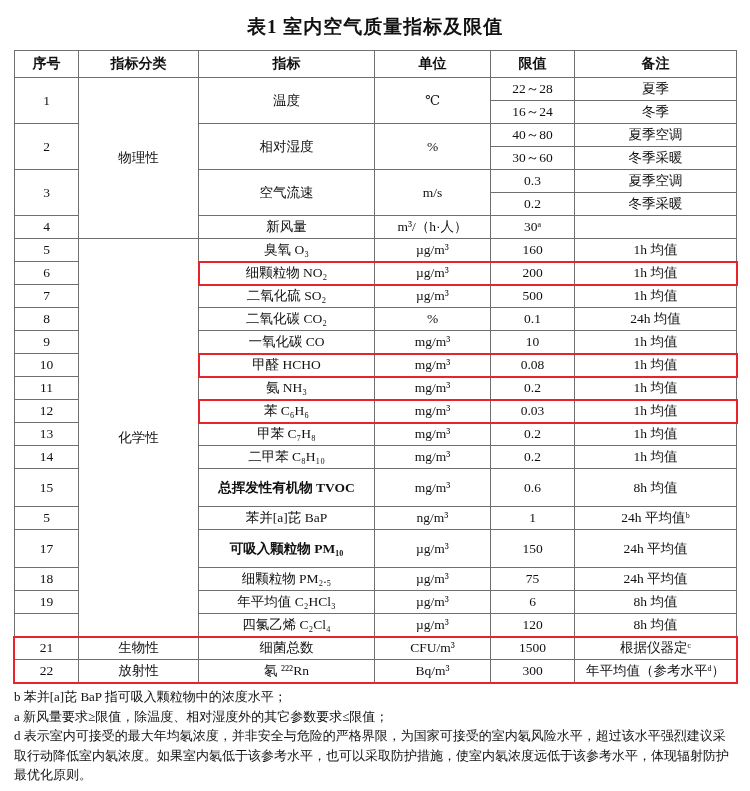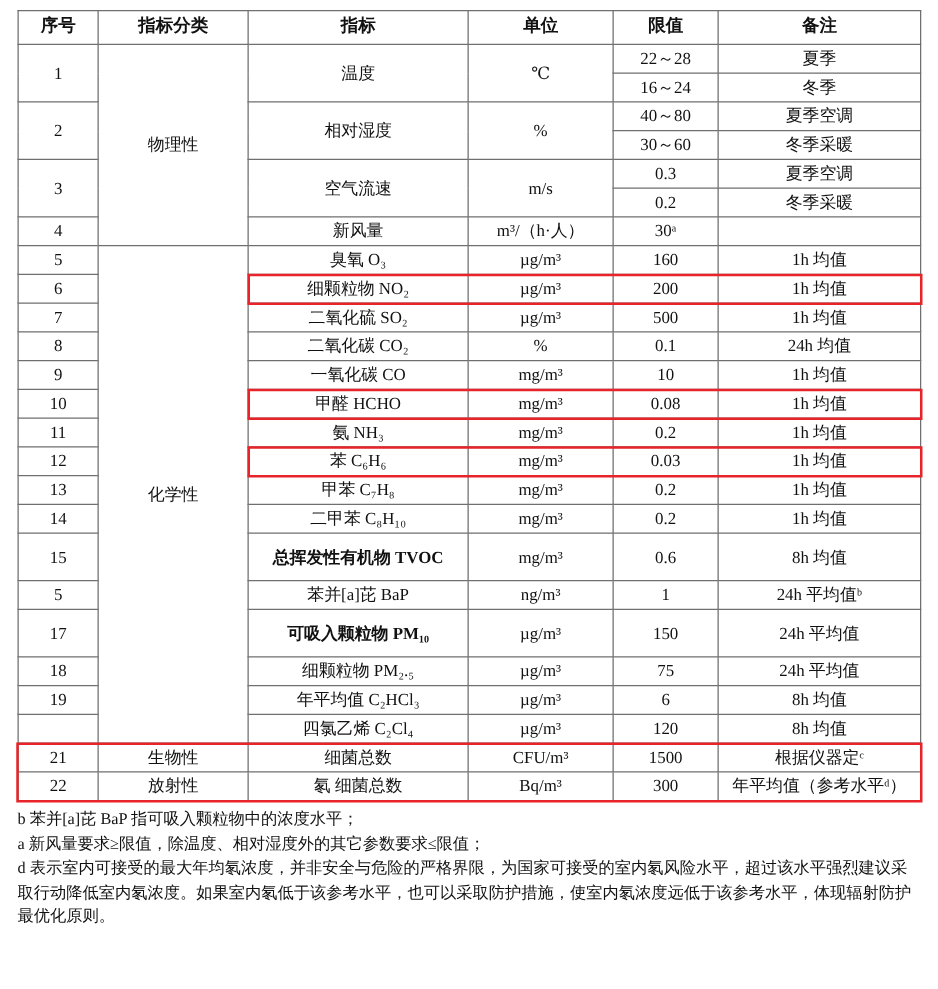--- a/index.html
+++ b/index.html
@@ -77,20 +77,21 @@
   }
   .wrap {
     position: relative;
   }
 </style>
 </head>
 <body>
 
 <div class="page">
 
+  <div class="title">表1  室内空气质量指标及限值</div>
 
   <div class="wrap">
   <table class="main">
     <colgroup>
       <col class="col-no">
           <col class="col-class">
           <col class="col-index">
       <col class="col-unit">
           <col class="col-limit">
           <col class="col-remark">
@@ -286,21 +287,21 @@
         <td>生物性</td>
         <td>细菌总数</td>
         <td>CFU/m³</td>
         <td>1500</td>
         <td>根据仪器定ᶜ</td>
       </tr>
 
       <tr>
         <td>22</td>
         <td>放射性</td>
-        <td>氡 细菌总数</td>
+        <td>氡 ²²²Rn</td>
         <td>Bq/m³</td>
         <td>300</td>
         <td>年平均值（参考水平ᵈ）</td>
       </tr>
     </tbody>
   </table>
 
   <div class="redbox" style="left: 183.5px; top: 210.5px; width: 540.5px; height: 25px; border-color: rgb(232, 36, 42);"></div>
   <div class="redbox" style="left: 183.5px; top: 302.5px; width: 540.5px; height: 25px; border-color: rgb(232, 36, 42);"></div>
   <div class="redbox" style="left: 183.5px; top: 348.5px; width: 540.5px; height: 25px; border-color: rgb(232, 36, 42);"></div>

